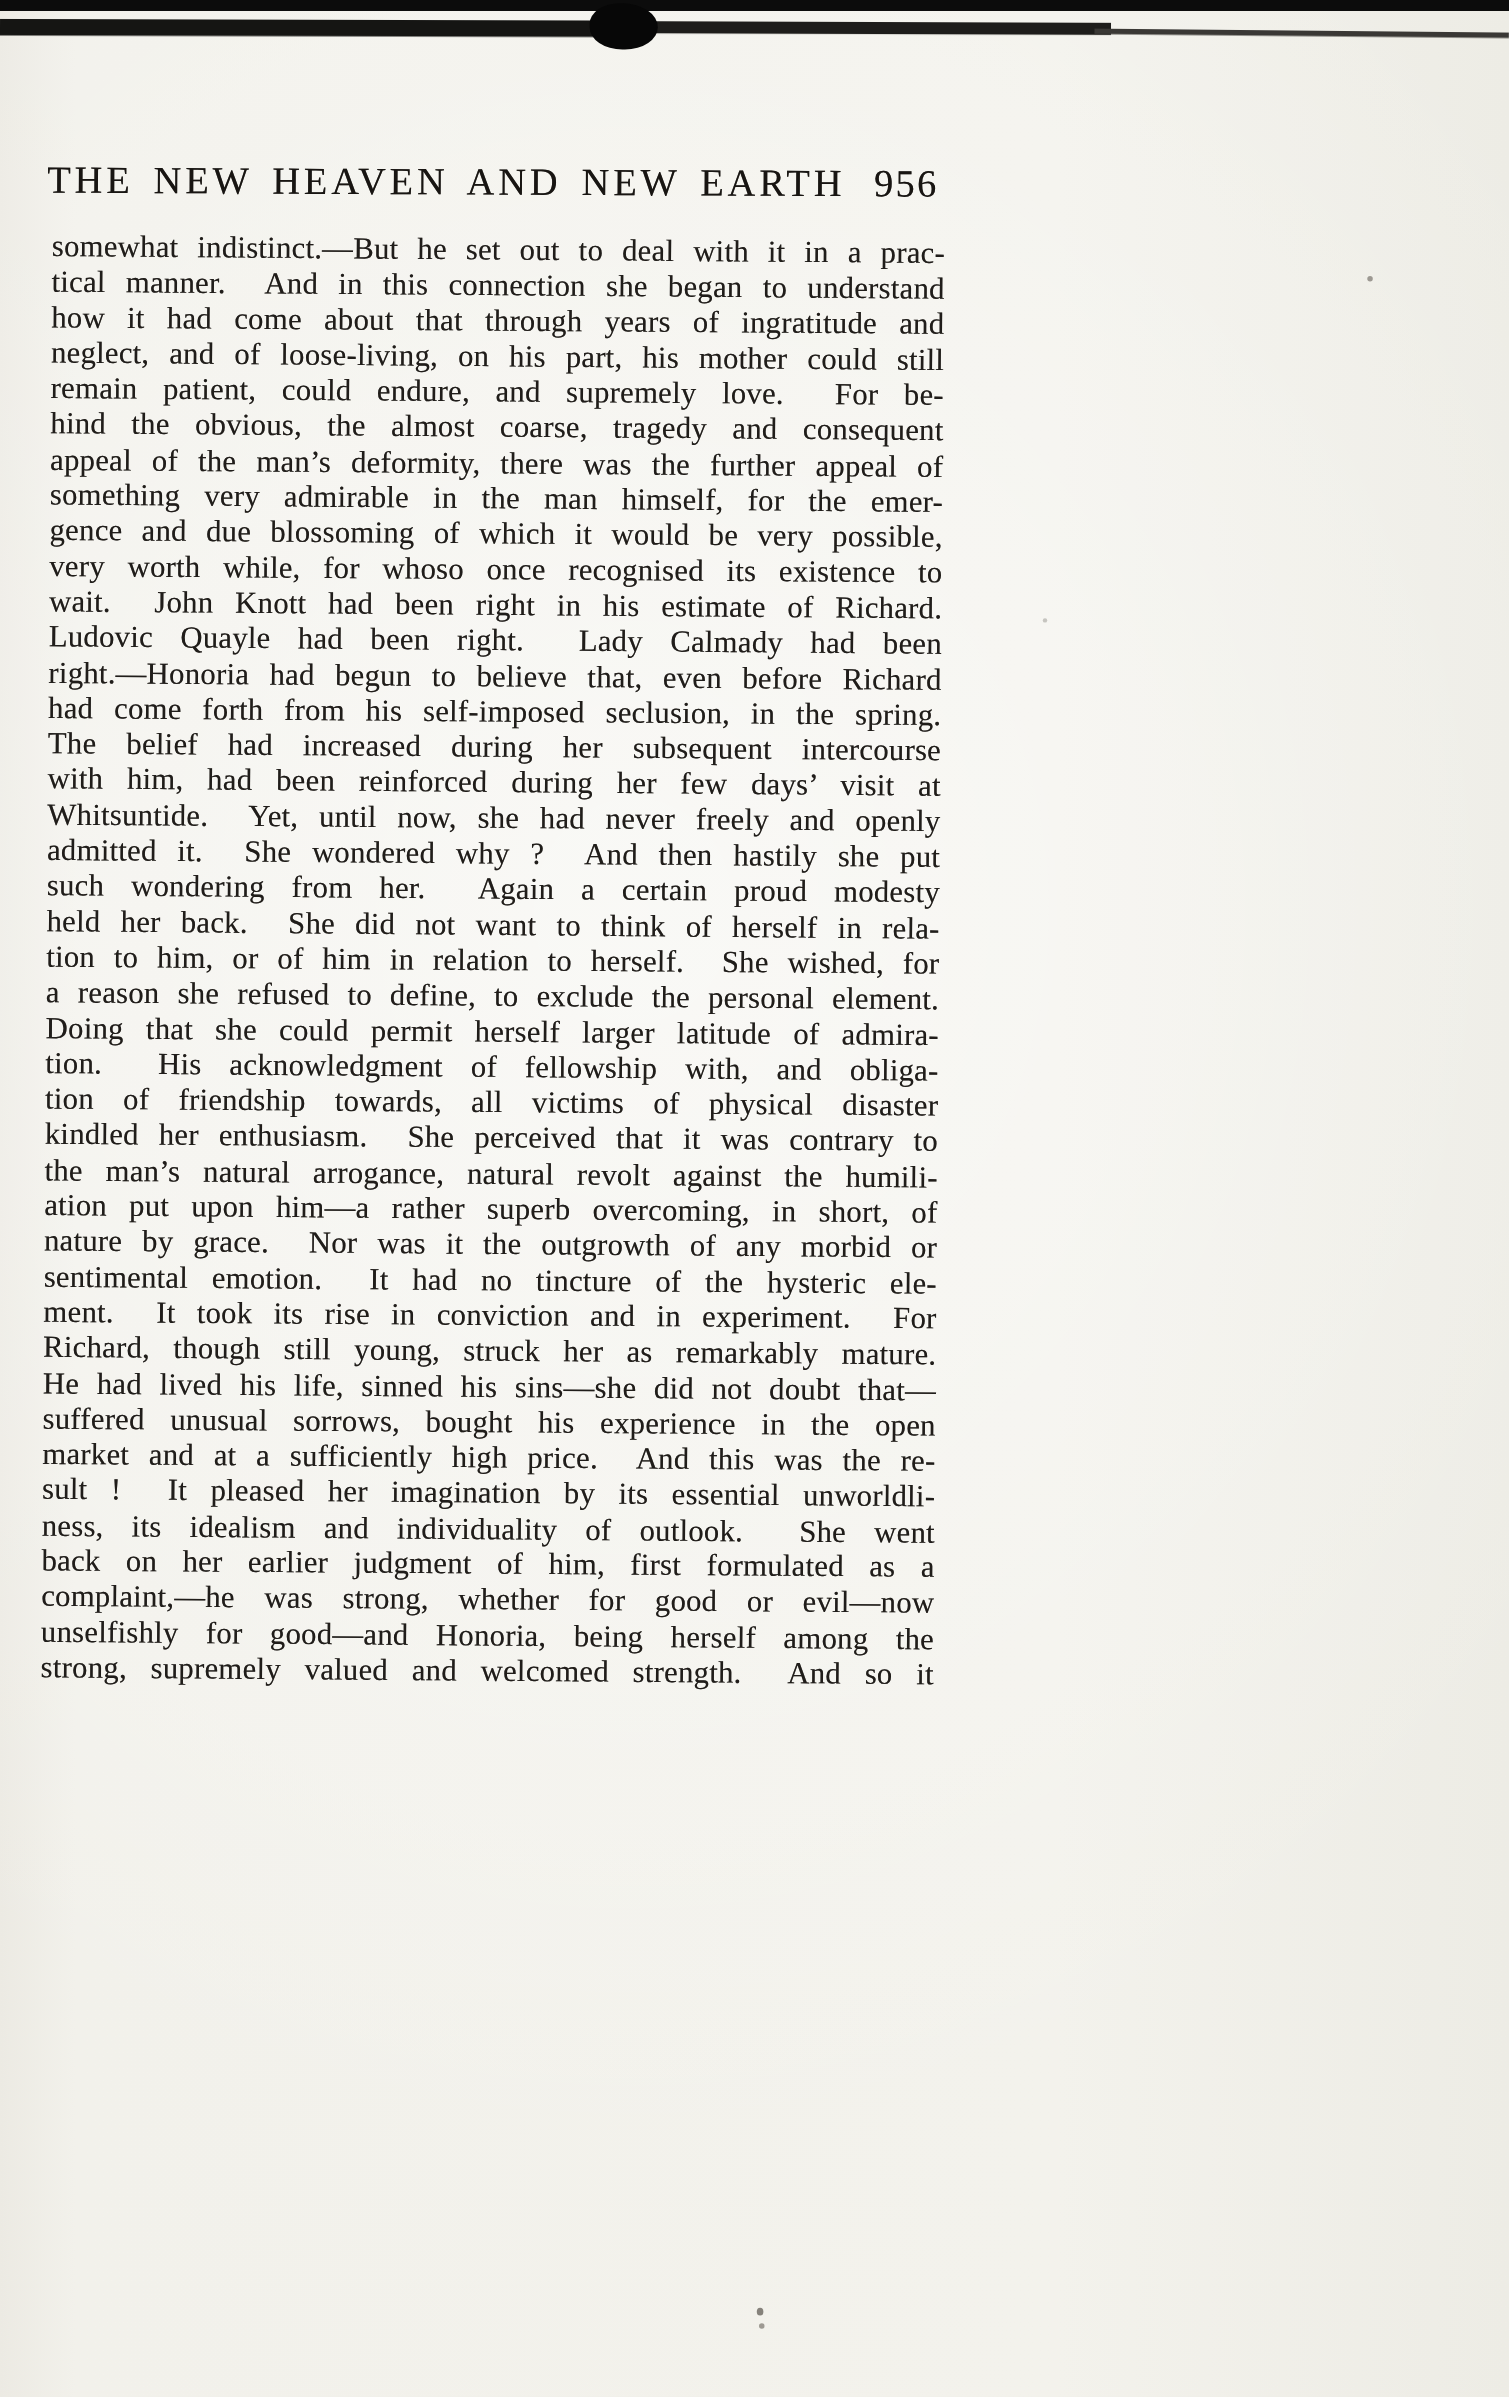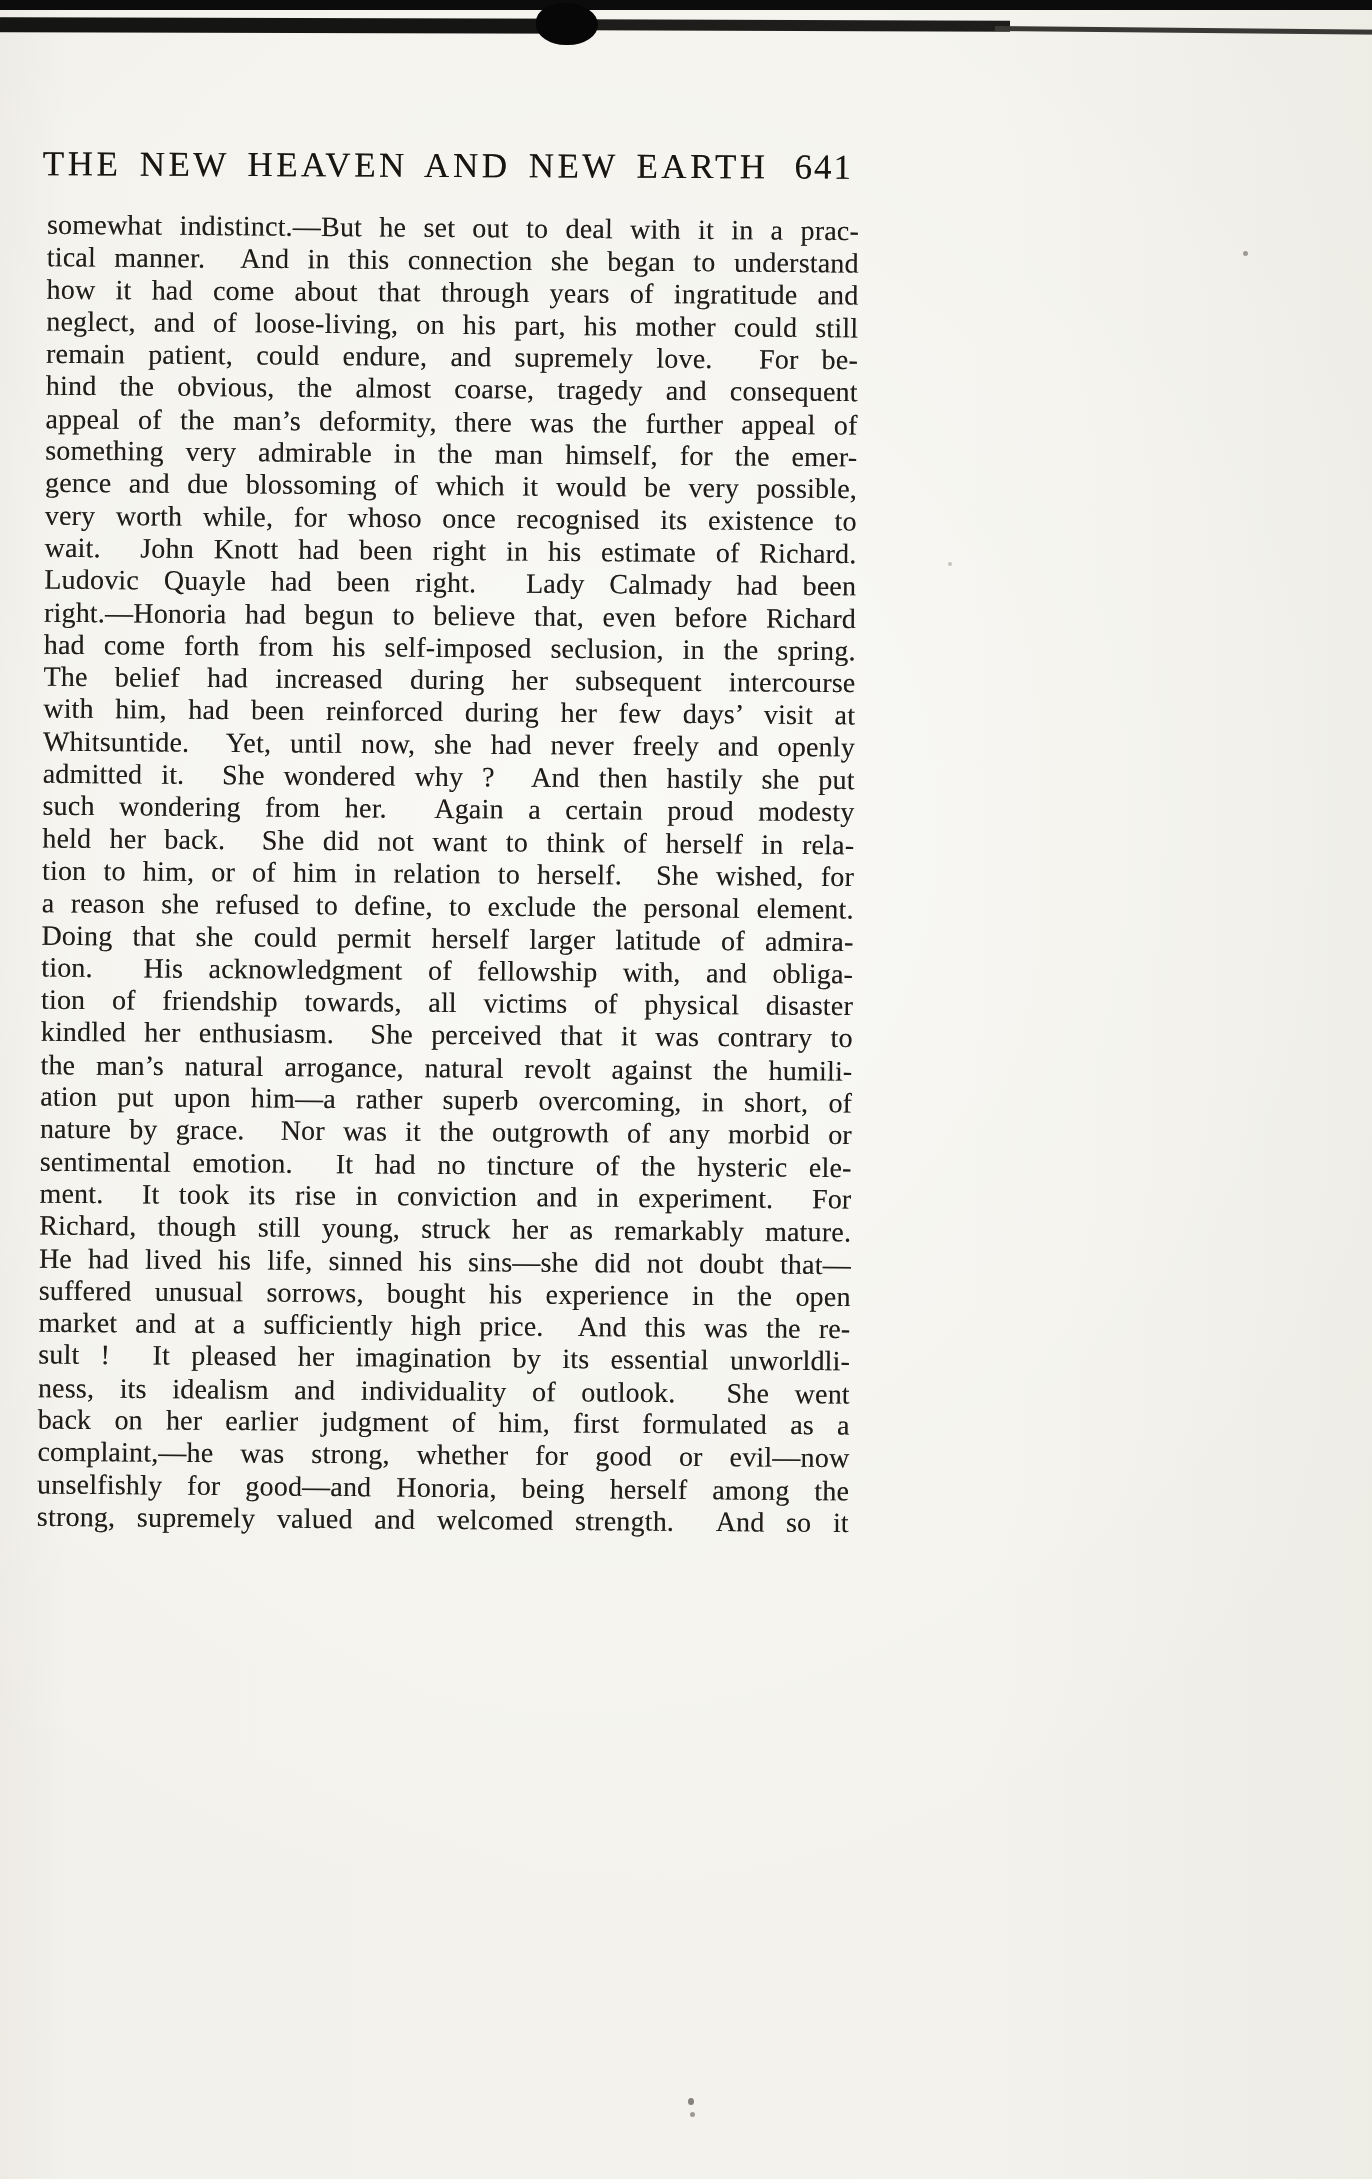--- a/index.html
+++ b/index.html
@@ -101,21 +101,21 @@
   <div class="scan-bar-second-right"></div>
   <div class="scan-line-right"></div>
   <div class="scan-blob"></div>
 
   <div class="speck speck-a"></div>
   <div class="speck speck-b"></div>
   <div class="speck speck-c"></div>
   <div class="speck speck-d"></div>
 
   <div class="running-header">
-    <span>THE NEW HEAVEN AND NEW EARTH</span><span class="page-number">641</span>
+    <span>THE NEW HEAVEN AND NEW EARTH</span><span class="page-number">956</span>
   </div>
 
   <div class="body-text">
       <div class="line">somewhat indistinct.—But he set out to deal with it in a prac-</div>
       <div class="line">tical manner.&nbsp; And in this connection she began to understand</div>
       <div class="line">how it had come about that through years of ingratitude and</div>
       <div class="line">neglect, and of loose-living, on his part, his mother could still</div>
       <div class="line">remain patient, could endure, and supremely love.&nbsp; For be-</div>
       <div class="line">hind the obvious, the almost coarse, tragedy and consequent</div>
       <div class="line">appeal of the man’s deformity, there was the further appeal of</div>

